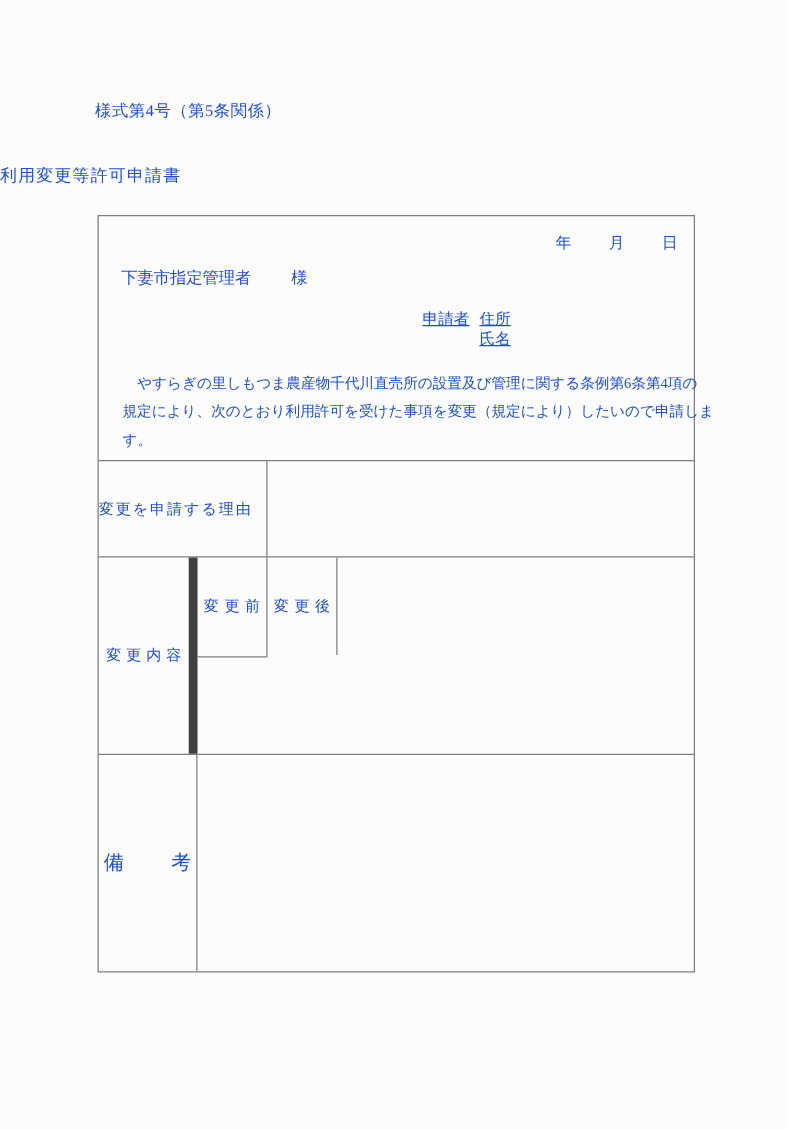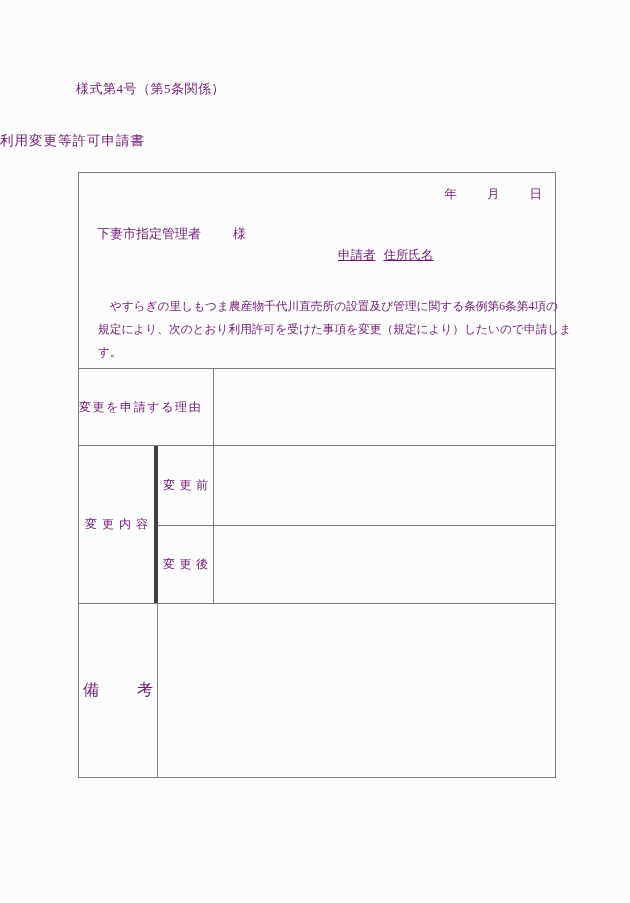--- a/index.html
+++ b/index.html
@@ -4,21 +4,21 @@
 <style>
   * { margin: 0; padding: 0; box-sizing: border-box; }
   html, body { width: 630px; height: 903px; }
   body { font-family: "Liberation Serif", "DejaVu Serif", serif; }
 
   .sheet {
     position: relative;
     width: 630px;
     height: 903px;
     background: #fcfcfc;
-    color: #701a75;
+    color: #1d4ed8;
     overflow: hidden;
   }
 
   .form-number {
     position: absolute;
     left: 76px;
     top: 80px;
     font-size: 13px;
     letter-spacing: 0.5px;
   }
@@ -52,38 +52,38 @@
     position: absolute;
     top: 13px;
     right: 13px;
     display: flex;
     gap: 30px;
     font-size: 12.5px;
   }
 
   .addressee-line {
     position: absolute;
-    top: 52px;
+    top: 40px;
     left: 18px;
     display: flex;
     gap: 32px;
     font-size: 13px;
   }
 
   .applicant-block {
     position: absolute;
     top: 74px;
     left: 259px;
     display: flex;
     gap: 8px;
     font-size: 12.5px;
     line-height: 16px;
     text-decoration: underline;
   }
-  .applicant-fields { display: flex; flex-direction: row; }
+  .applicant-fields { display: flex; flex-direction: column; }
 
   .body-text {
     position: absolute;
     left: 19px;
     right: 3px;
     top: 122px;
     font-size: 11.7px;
     line-height: 23px;
   }
   .body-line { white-space: pre; }
@@ -92,21 +92,21 @@
     width: 135px;
     border-right: 1px solid #7d7d7d;
     display: flex;
     align-items: center;
     justify-content: flex-start;
     font-size: 12px;
     letter-spacing: 1.6px;
   }
   .cell-label-narrow {
     width: 79px;
-    border-right: 4px solid #404040;
+    border-right: 7px solid #404040;
     display: flex;
     align-items: center;
     padding: 0 6px;
     font-size: 12px;
   }
   .cell-sub-label {
     width: 56px;
     border-right: 1px solid #7d7d7d;
     display: flex;
     align-items: center;
@@ -123,21 +123,21 @@
   }
   .justify-label {
     display: block;
     width: 100%;
     text-align: justify;
     text-align-last: justify;
   }
 
   .cell-content { flex: 1; }
 
-  .change-sub { flex: 1; display: flex; flex-direction: column; }
+  .change-sub { flex: 1; display: flex; flex-direction: row; }
   .sub-row { display: flex; height: 80px; border-bottom: 1px solid #7d7d7d; }
   .sub-row.last { height: 78px; border-bottom: none; gap: 26px; }
 </style>
 </head>
 <body>
 
 <div class="sheet">
 
   <div class="form-number">様式第4号（第5条関係）</div>
 

